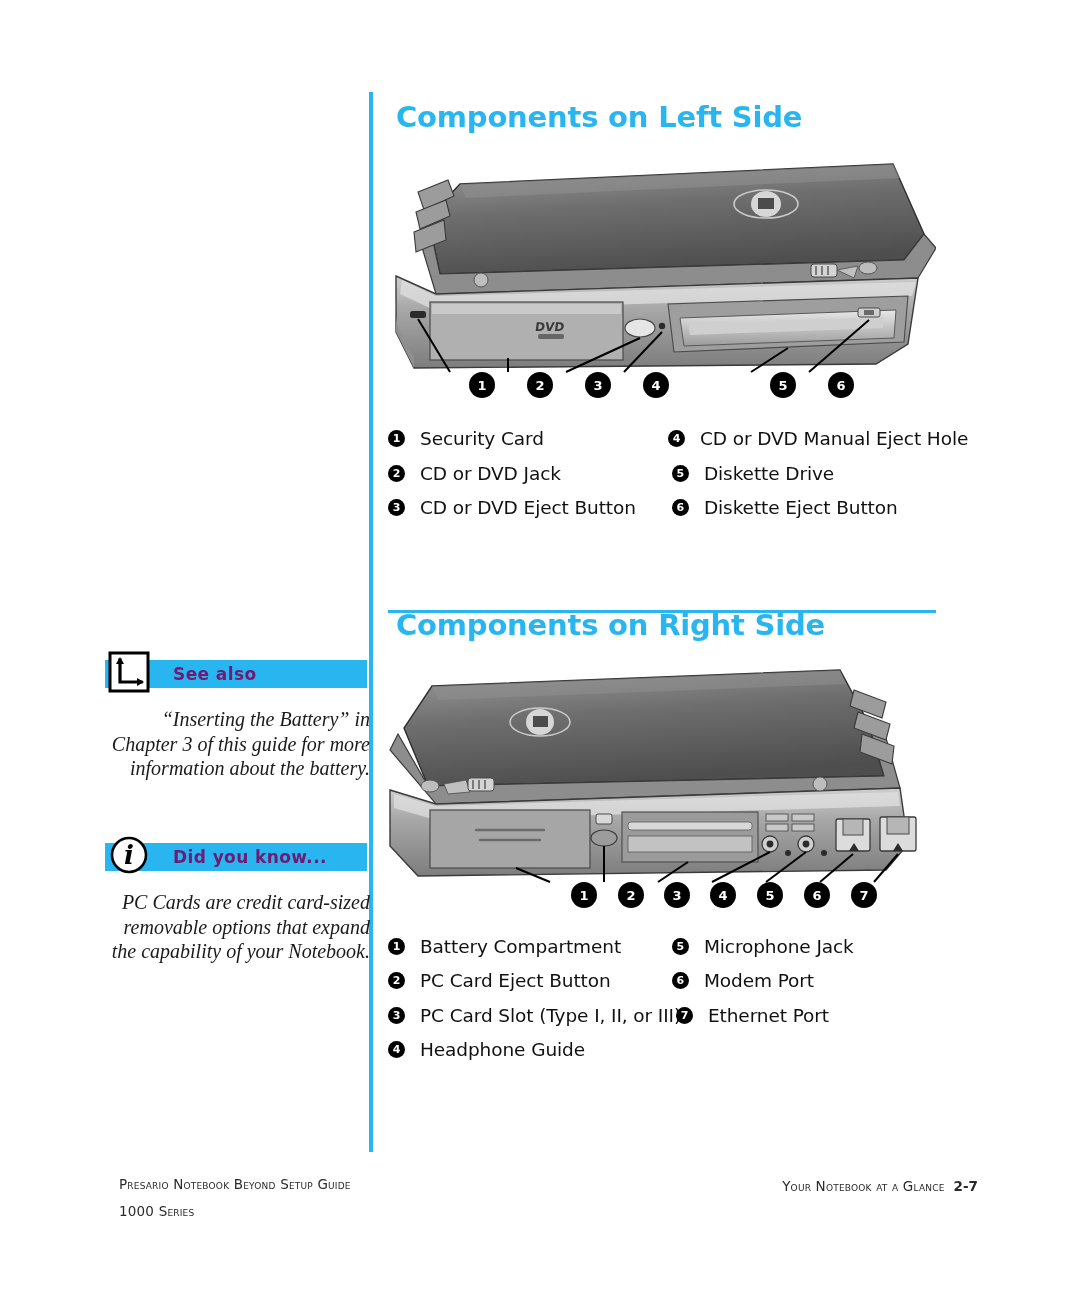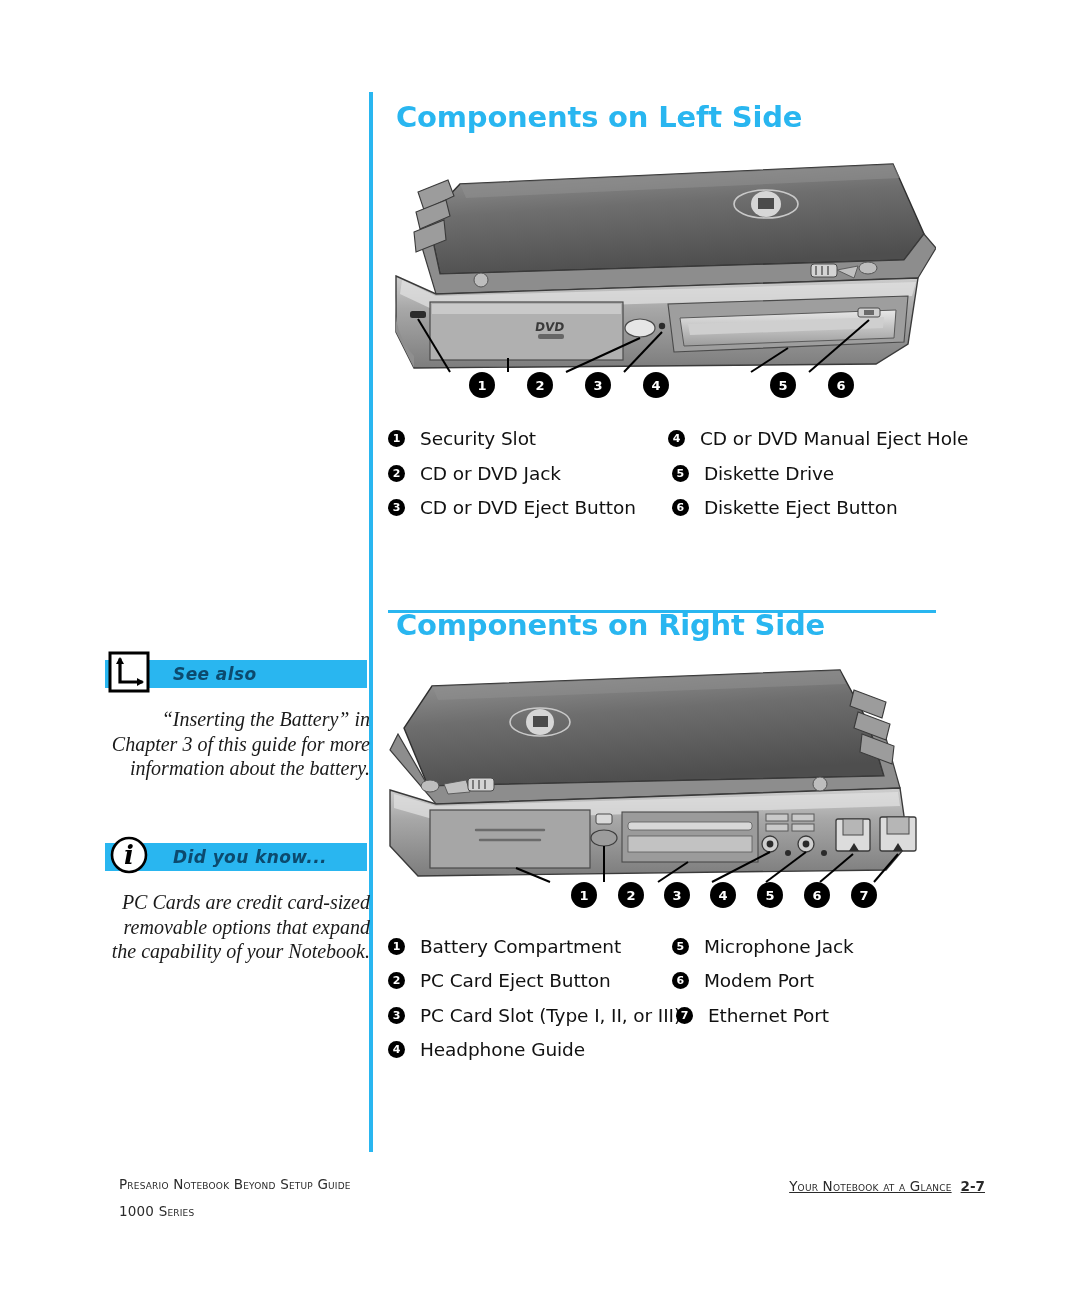--- a/index.html
+++ b/index.html
@@ -62,28 +62,27 @@
     width: 262px;
   }
   .callout-bar {
     position: relative;
     height: 28px;
     background: #29B6F0;
     display: flex;
     align-items: center;
   }
   .callout-bar .cb-label {
-    color: #0c4a6e;
+    color: #701a75;
     font-family: "DejaVu Sans", sans-serif;
     font-weight: bold;
     font-size: 17px;
     margin-left: 68px;
     letter-spacing: 0.4px;
     white-space: nowrap;
-    font-style: italic;
   }
   .callout-icon {
     position: absolute;
     left: 0px;
     top: -12px;
     width: 48px;
     height: 48px;
   }
   .callout-body {
     font-family: "Liberation Serif", serif;
@@ -175,24 +174,23 @@
   }
   .sc {
     font-size: 13.5px;
     font-variant: small-caps;
     letter-spacing: 0.2px;
   }
   #footer-left { position: absolute; left: 14px; top: 0; }
   #footer-left .line2 { margin-top: 11px; }
   #footer-right {
     position: absolute;
-    right: 0;
+    right: 7px;
     top: 0;
     white-space: nowrap;
-    text-decoration: underline;
   }
   #footer-page {
     font-size: 13.5px;
     font-weight: bold;
     margin-left: 9px;
   }
 
   
   .laptop-svg { display: block; }
   .callout-dot-row {
@@ -331,21 +329,21 @@
               <text x="453" y="234">6</text>
           </g>
         </svg>
       </div>
     </div>
 
     <div class="legend" style="margin-top:-18px">
       <div class="legend-row">
         <span class="legend-cell col1">
           <span class="bullet-num">1</span>
-          <span class="legend-label">Security Slot</span>
+          <span class="legend-label">Security Card</span>
         </span>
         <span class="legend-cell col2">
           <span class="bullet-num">4</span>
           <span class="legend-label">CD or DVD Manual Eject Hole</span>
         </span>
       </div>
       <div class="legend-row">
         <span class="legend-cell col1">
           <span class="bullet-num">2</span>
           <span class="legend-label">CD or DVD Jack</span>

